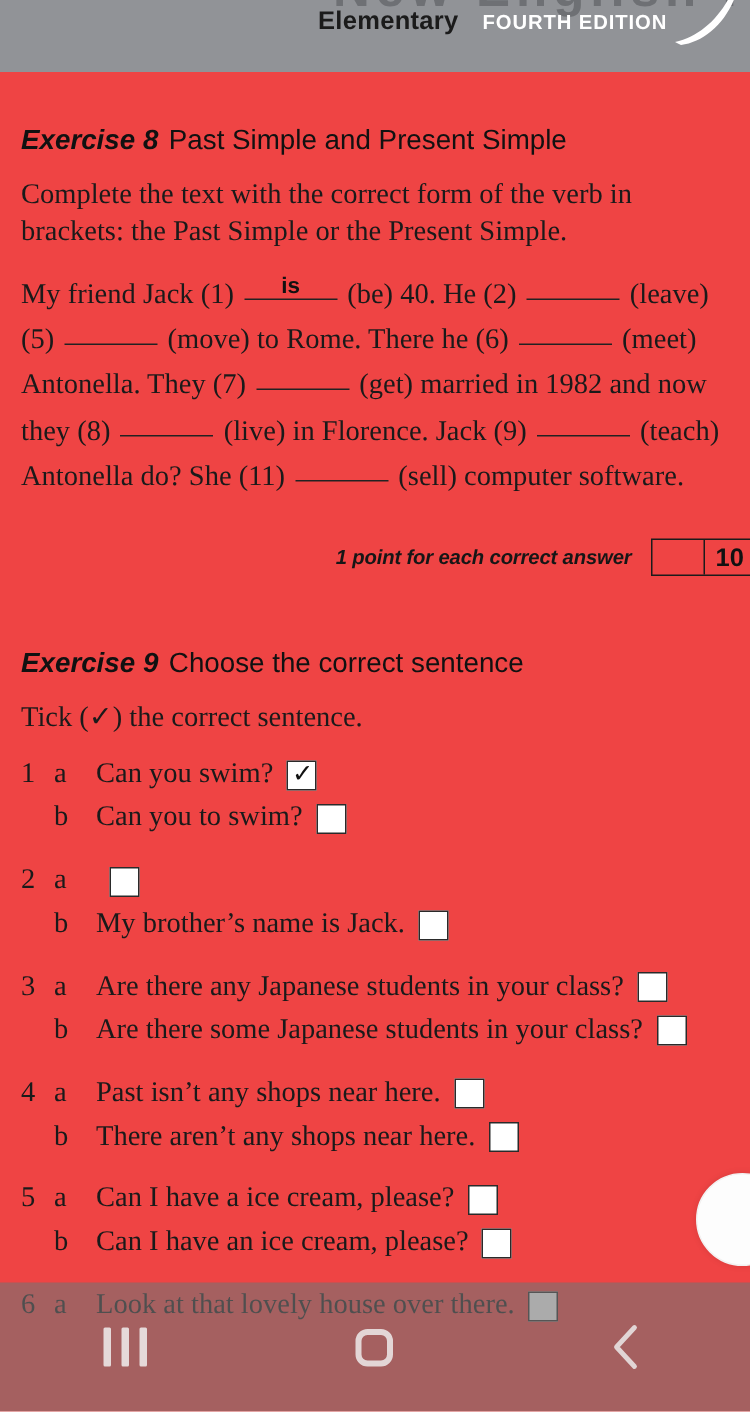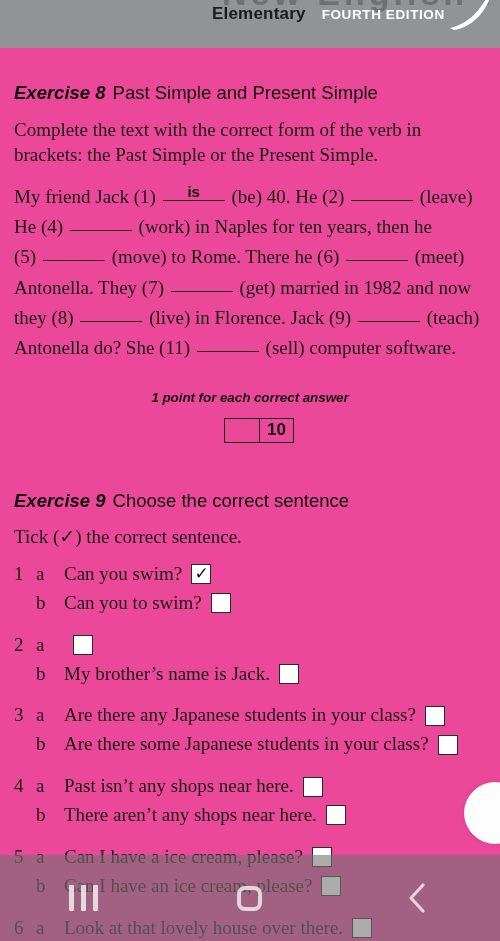--- a/index.html
+++ b/index.html
@@ -14,21 +14,21 @@
     overflow: hidden;
     font-family: "Liberation Serif", "DejaVu Serif", serif;
     color: #1a1a1a;
     -webkit-font-smoothing: antialiased;
   }
 
   
   #page {
     position: absolute;
     inset: 0;
-    background: #ec4899;
+    background: #ef4444;
     overflow: hidden;
   }
 
   
   .masthead {
     position: relative;
     height: 48px;
     background: #919397;
     overflow: hidden;
   }
@@ -131,21 +131,20 @@
   }
 
   
   .scoreline {
     margin-top: 26px;
     display: flex;
     align-items: center;
     justify-content: flex-end;
     gap: 13px;
     padding-right: 0;
-    flex-direction: column;
   }
   .score-note {
     font-family: "Liberation Sans", "DejaVu Sans", sans-serif;
     font-style: italic;
     font-weight: bold;
     font-size: 13.5px;
     color: #161616;
     letter-spacing: -.1px;
   }
   .score-box {
@@ -282,21 +281,20 @@
   <div class="content">
 
     <div class="ex-head">
       <span class="num">Exercise 8</span><span class="ttl">Past Simple and Present Simple</span>
     </div>
 
     <div class="rubric">Complete the text with the correct form of the verb in brackets: the Past Simple or the Present Simple.</div>
 
     <div class="cloze" id="cloze-body">
         <span class="ln"><span>My friend Jack (1) </span><span class="blank filled"><span class="ans">is</span></span> <span>(be) 40. He (2) </span><span class="blank"></span> <span>(leave) </span></span>
-        <span class="ln"><span>He (4) </span><span class="blank"></span> <span>(work) in Naples for ten years, then he </span></span>
         <span class="ln"><span>(5) </span><span class="blank"></span> <span>(move) to Rome. There he (6) </span><span class="blank"></span> <span>(meet) </span></span>
         <span class="ln"><span>Antonella. They (7) </span><span class="blank"></span> <span>(get) married in 1982 and now </span></span>
         <span class="ln"><span>they (8) </span><span class="blank"></span> <span>(live) in Florence. Jack (9) </span><span class="blank"></span> <span>(teach) </span></span>
         <span class="ln"><span>Antonella do? She (11) </span><span class="blank"></span> <span>(sell) computer software. </span></span>
       </div>
 
     <div class="scoreline">
       <span class="score-note">1 point for each correct answer</span>
       <span class="score-box">
         <span class="cell-blank"></span>

